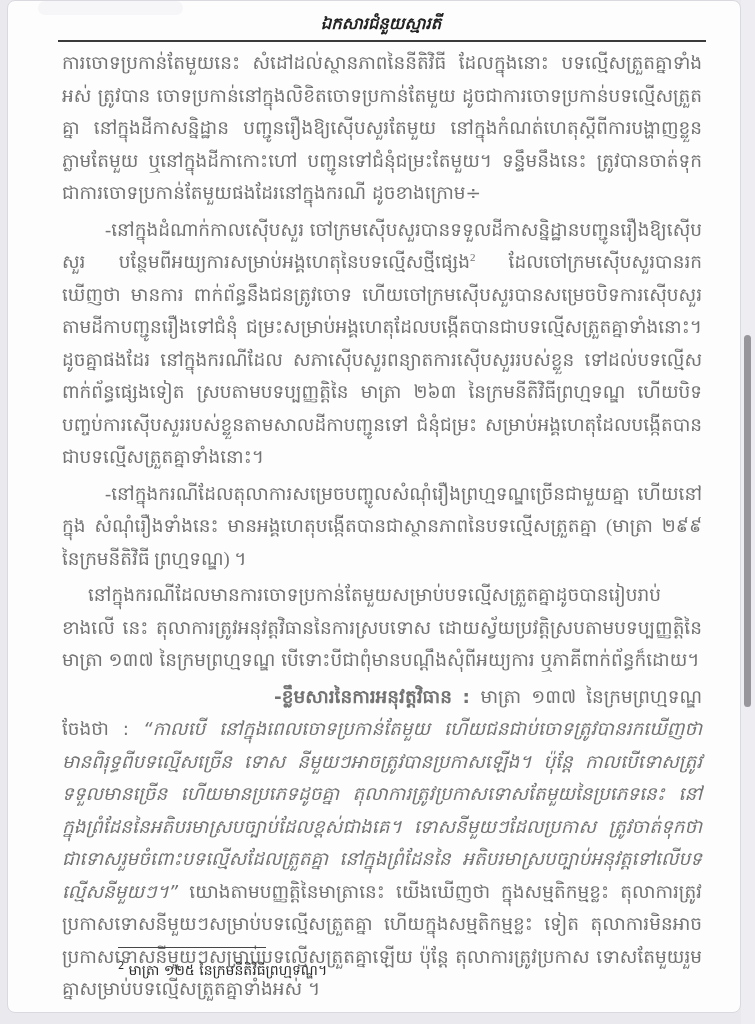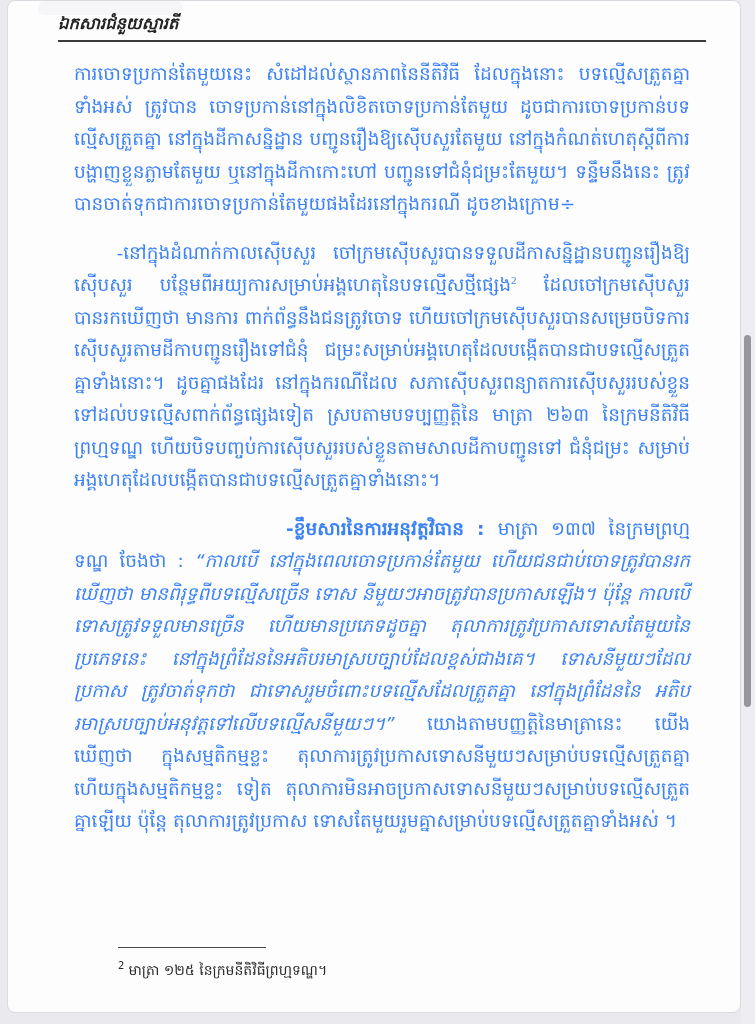--- a/index.html
+++ b/index.html
@@ -27,42 +27,42 @@
     left: 30px; top: 0;
     width: 145px; height: 14px;
     background: #f6f6f8;
     border-radius: 10px;
   }
   .content {
     position: absolute;
     left: 50px; right: 34px; top: 10px;
   }
   .doc-header {
-    text-align: left;
+    text-align: center;
     font-weight: bold;
     font-style: italic;
     font-size: 16.5px;
     line-height: 25px;
     color: #222;
     padding-right: 2px;
   }
   .header-rule {
     border: none;
     border-top: 2.5px solid #3a3a3a;
     margin: 4px 0 0 0;
   }
   .body-text {
     margin-top: 5px;
   }
   .body-text p {
-    margin: 16px;
+    margin: 4px;
     font-size: 18.5px;
     line-height: 32.5px;
     text-align: justify;
-    color: #3b82f6;
+    color: #737373;
   }
   .indent-none  { text-indent: 0; }
   .indent-sm    { text-indent: 26px; }
   .indent-dash  { text-indent: 43px; font-family: Liberation Serif, serif; }
   .indent-deep  { text-indent: 212px; }
   .seg-normal { }
   .seg-bold   { font-weight: bold; }
   .seg-italic { font-style: italic; }
   .seg-sup    { vertical-align: super; font-size: 11px; line-height: 0; }
   .footnote {
@@ -112,20 +112,22 @@
 
       <div class="doc-header">
         <div>ឯកសារជំនួយស្មារតី</div>
       </div>
 
       <hr class="header-rule">
 
       <div class="body-text" id="paragraphs">
           <p class="indent-none"><span class="seg-normal">ការចោទប្រកាន់តែមួយនេះ សំដៅដល់ស្ថានភាពនៃនីតិវិធី ដែលក្នុងនោះ បទល្មើសត្រួតគ្នាទាំងអស់ ត្រូវបាន ចោទប្រកាន់នៅក្នុងលិខិតចោទប្រកាន់តែមួយ ដូចជាការចោទប្រកាន់បទល្មើសត្រួតគ្នា នៅក្នុងដីកាសន្និដ្ឋាន បញ្ជូនរឿងឱ្យស៊ើបសួរតែមួយ នៅក្នុងកំណត់ហេតុស្តីពីការបង្ហាញខ្លួនភ្លាមតែមួយ ឬនៅក្នុងដីកាកោះហៅ បញ្ជូនទៅជំនុំជម្រះតែមួយ។ ទន្ទឹមនឹងនេះ ត្រូវបានចាត់ទុកជាការចោទប្រកាន់តែមួយផងដែរនៅក្នុងករណី ដូចខាងក្រោម÷</span></p>
           <p class="indent-dash"><span class="seg-normal">-នៅក្នុងដំណាក់កាលស៊ើបសួរ ចៅក្រមស៊ើបសួរបានទទួលដីកាសន្និដ្ឋានបញ្ជូនរឿងឱ្យស៊ើបសួរ បន្ថែមពីអយ្យការសម្រាប់អង្គហេតុនៃបទល្មើសថ្មីផ្សេង</span><span class="seg-sup">2</span><span class="seg-normal"> ដែលចៅក្រមស៊ើបសួរបានរកឃើញថា មានការ ពាក់ព័ន្ធនឹងជនត្រូវចោទ ហើយចៅក្រមស៊ើបសួរបានសម្រេចបិទការស៊ើបសួរតាមដីកាបញ្ជូនរឿងទៅជំនុំ ជម្រះសម្រាប់អង្គហេតុដែលបង្កើតបានជាបទល្មើសត្រួតគ្នាទាំងនោះ។ ដូចគ្នាផងដែរ នៅក្នុងករណីដែល សភាស៊ើបសួរពន្យាតការស៊ើបសួររបស់ខ្លួន ទៅដល់បទល្មើសពាក់ព័ន្ធផ្សេងទៀត ស្របតាមបទប្បញ្ញត្តិនៃ មាត្រា ២៦៣ នៃក្រមនីតិវិធីព្រហ្មទណ្ឌ ហើយបិទបញ្ចប់ការស៊ើបសួររបស់ខ្លួនតាមសាលដីកាបញ្ជូនទៅ ជំនុំជម្រះ សម្រាប់អង្គហេតុដែលបង្កើតបានជាបទល្មើសត្រួតគ្នាទាំងនោះ។</span></p>
+          <p class="indent-dash"><span class="seg-normal">-នៅក្នុងករណីដែលតុលាការសម្រេចបញ្ចូលសំណុំរឿងព្រហ្មទណ្ឌច្រើនជាមួយគ្នា ហើយនៅក្នុង សំណុំរឿងទាំងនេះ មានអង្គហេតុបង្កើតបានជាស្ថានភាពនៃបទល្មើសត្រួតគ្នា (មាត្រា ២៩៩ នៃក្រមនីតិវិធី ព្រហ្មទណ្ឌ) ។</span></p>
+          <p class="indent-sm"><span class="seg-normal">នៅក្នុងករណីដែលមានការចោទប្រកាន់តែមួយសម្រាប់បទល្មើសត្រួតគ្នាដូចបានរៀបរាប់ខាងលើ នេះ តុលាការត្រូវអនុវត្តវិធាននៃការស្របទោស ដោយស្វ័យប្រវត្តិស្របតាមបទប្បញ្ញត្តិនៃមាត្រា ១៣៧ នៃក្រមព្រហ្មទណ្ឌ បើទោះបីជាពុំមានបណ្ដឹងសុំពីអយ្យការ ឬភាគីពាក់ព័ន្ធក៏ដោយ។</span></p>
           <p class="indent-deep"><span class="seg-bold">-ខ្លឹមសារនៃការអនុវត្តវិធាន : </span><span class="seg-normal">មាត្រា ១៣៧ នៃក្រមព្រហ្មទណ្ឌ ចែងថា : </span><span class="seg-italic">“កាលបើ នៅក្នុងពេលចោទប្រកាន់តែមួយ ហើយជនជាប់ចោទត្រូវបានរកឃើញថា មានពិរុទ្ធពីបទល្មើសច្រើន ទោស នីមួយៗអាចត្រូវបានប្រកាសឡើង។ ប៉ុន្តែ កាលបើទោសត្រូវទទួលមានច្រើន ហើយមានប្រភេទដូចគ្នា តុលាការត្រូវប្រកាសទោសតែមួយនៃប្រភេទនេះ នៅក្នុងព្រំដែននៃអតិបរមាស្របច្បាប់ដែលខ្ពស់ជាងគេ។ ទោសនីមួយៗដែលប្រកាស ត្រូវចាត់ទុកថា ជាទោសរួមចំពោះបទល្មើសដែលត្រួតគ្នា នៅក្នុងព្រំដែននៃ អតិបរមាស្របច្បាប់អនុវត្តទៅលើបទល្មើសនីមួយៗ។”</span><span class="seg-normal"> យោងតាមបញ្ញត្តិនៃមាត្រានេះ យើងឃើញថា ក្នុងសម្មតិកម្មខ្លះ តុលាការត្រូវប្រកាសទោសនីមួយៗសម្រាប់បទល្មើសត្រួតគ្នា ហើយក្នុងសម្មតិកម្មខ្លះ ទៀត តុលាការមិនអាចប្រកាសទោសនីមួយៗសម្រាប់បទល្មើសត្រួតគ្នាឡើយ ប៉ុន្តែ តុលាការត្រូវប្រកាស ទោសតែមួយរួមគ្នាសម្រាប់បទល្មើសត្រួតគ្នាទាំងអស់ ។</span></p>
         </div>
 
     </div>
 
     <div class="footnote">
       <hr class="footnote-rule">
       <div class="footnote-line">
         <sup>2</sup><span>មាត្រា ១២៥ នៃក្រមនីតិវិធីព្រហ្មទណ្ឌ។</span>
       </div>

